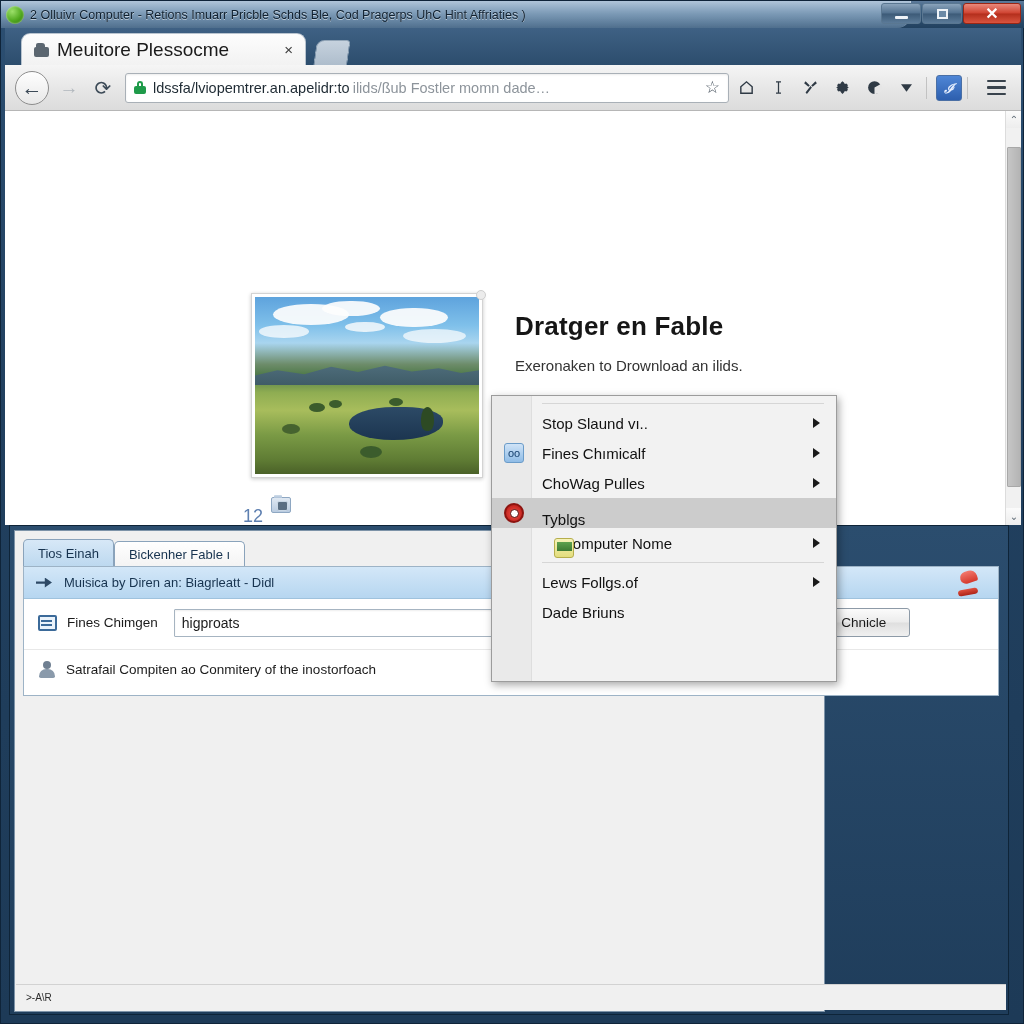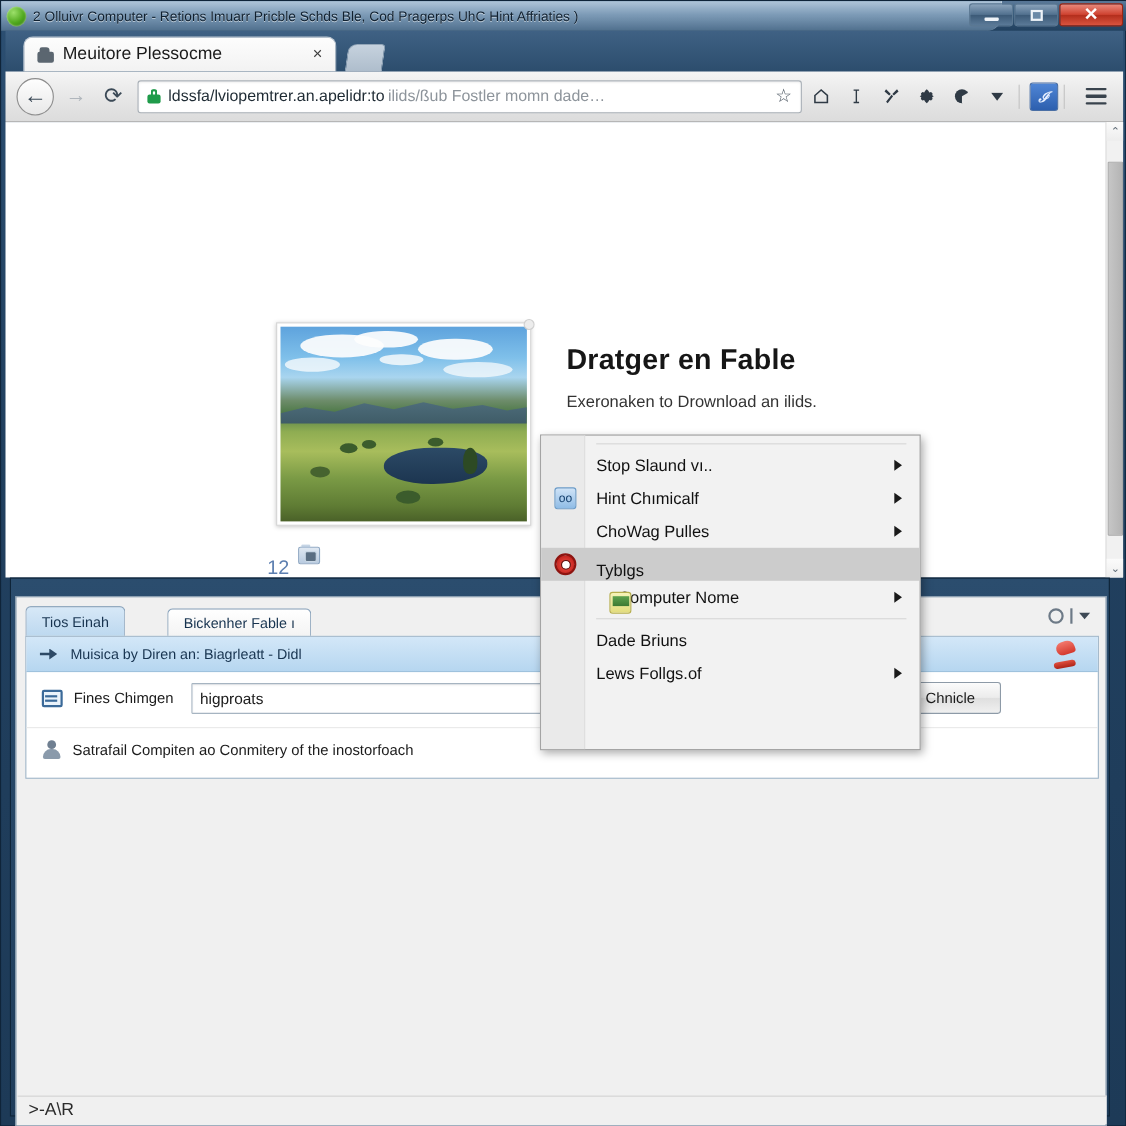--- a/index.html
+++ b/index.html
@@ -82,21 +82,21 @@
   }
   .tab-favicon .fv-body {
     position:absolute; left:0; bottom:0; width: 15px; height: 10px;
     background: #5b6670; border-radius: 2px;
   }
   .tab-favicon .fv-top {
     position:absolute; left:2px; top:0; width: 9px; height: 6px;
     background: #5b6670; border-radius: 2px 3px 0 0;
   }
   #tab-title {
-    font-size: 16px; color: #1a1a1a; white-space: nowrap; overflow: hidden;
+    font-size: 19px; color: #1a1a1a; white-space: nowrap; overflow: hidden;
     flex: 1 1 auto;
   }
   #tab-close {
     font-size: 15px; color: #3c3c3c; padding: 0 4px; flex: 0 0 auto; cursor: pointer;
   }
   #tab-new {
     position: absolute; left: 310px; top: 12px; width: 34px; height: 25px;
     background: linear-gradient(180deg,#c6d2de 0%, #aebdcc 100%);
     border: 1px solid #93a6b8; border-bottom: none;
     border-top-left-radius: 8px; border-top-right-radius: 4px;
@@ -316,37 +316,37 @@
     background: linear-gradient(180deg,#5ea24e, #3d7a33);
   }
 
   
   #dialog {
     position: absolute; left: 8px; top: 524px; width: 1000px; height: 490px;
     background: linear-gradient(180deg,#2b4d6e 0%, #1f3d5b 100%);
     border: 1px solid #0e2438;
   }
   #dialog-body {
-    position: absolute; left: 4px; top: 16px; width: 992px; height: 482px;
+    position: absolute; left: 4px; top: 4px; width: 811px; height: 482px;
     background: #f0f0f0; border: 1px solid #7d93a8; text-align: right;
   }
   #dlg-tabstrip {
     position: absolute; left: 8px; top: 8px; height: 28px; display: flex; align-items: flex-end;
   }
   .dlg-tab {
     height: 26px; padding: 0 14px; font-size: 13px; color: #17334f;
     display: flex; align-items: center;
     border: 1px solid #8aa3bb; border-bottom: none;
     border-top-left-radius: 5px; border-top-right-radius: 5px;
   }
   .dlg-tab.active {
     background: linear-gradient(180deg,#d7e8f7 0%, #bcd8ef 100%);
     height: 28px;
   }
-  .dlg-tab.inactive { background: linear-gradient(180deg,#ffffff 0%, #f3f3f3 100%); margin-left: 38px; }
+  .dlg-tab.inactive { background: linear-gradient(180deg,#ffffff 0%, #f3f3f3 100%); }
 
   #dlg-panel {
     position: absolute; left: 8px; top: 35px; width: 976px; height: 130px;
     background: #fff; border: 1px solid #9db3c6;
   }
   #dlg-row-header {
     position: absolute; left: 0; top: 0; width: 100%; height: 32px;
     background: linear-gradient(180deg,#d3e7f8 0%, #b6d6f0 100%);
     border-bottom: 1px solid #9fc2dd;
     display: flex; align-items: center; padding-left: 12px; gap: 10px;
@@ -436,21 +436,21 @@
   #dlg-expand .ex-caret {
     width: 0; height: 0; border-top: 6px solid #3e4a56;
     border-left: 5px solid transparent; border-right: 5px solid transparent;
   }
 
   #dlg-statusbar {
     position: absolute; left: 1px; bottom: 1px; width: 990px; height: 26px;
     background: #f0f0f0; border-top: 1px solid #d2d2d2;
     display: flex; align-items: center; padding-left: 10px;
   }
-  #dlg-status-text { font-size: 16px; color: #2b2b2b; }
+  #dlg-status-text { font-size: 10px; color: #2b2b2b; }
 </style>
 </head>
 <body>
 
 <div id="os-window">
 
   <div id="titlebar">
     <div id="titlebar-glass"></div>
     <div class="win-app-icon"></div>
     <div id="titlebar-text">2 Olluivr Computer - Retions Imuarr Pricble Schds Ble, Cod Pragerps UhC Hint Affriaties )</div>
@@ -589,21 +589,21 @@
 
     <div class="ctx-sep"></div>
 
     <div class="ctx-item">
       <span>Stop Slaund vı..</span>
       <span class="ctx-arrow"></span>
     </div>
 
     <div class="ctx-item">
       <span class="ctx-ico ico-bank">ᴏᴏ</span>
-      <span>Hint Chımicalf</span>
+      <span>Fines Chımicalf</span>
       <span class="ctx-arrow"></span>
     </div>
 
     <div class="ctx-item">
       <span>ChoWag Pulles</span>
       <span class="ctx-arrow"></span>
     </div>
 
     <div class="ctx-item hl">
       <span class="ctx-ico ico-alarm"></span>
@@ -611,26 +611,26 @@
     </div>
 
     <div class="ctx-item">
       <span class="ctx-ico ico-note"></span>
       <span>Computer Nome</span>
       <span class="ctx-arrow"></span>
     </div>
     <div class="ctx-sep"></div>
 
     <div class="ctx-item">
-      <span>Dade Briuns</span>
-    </div>
-
-    <div class="ctx-item">
       <span>Lews Follgs.of</span>
       <span class="ctx-arrow"></span>
+    </div>
+
+    <div class="ctx-item">
+      <span>Dade Briuns</span>
     </div>
   </div>
 
   <div id="dialog">
     <div id="dialog-body">
 
       <div id="dlg-tabstrip">
         <div class="dlg-tab active">
           <span>Tios Einah</span>
         </div>

